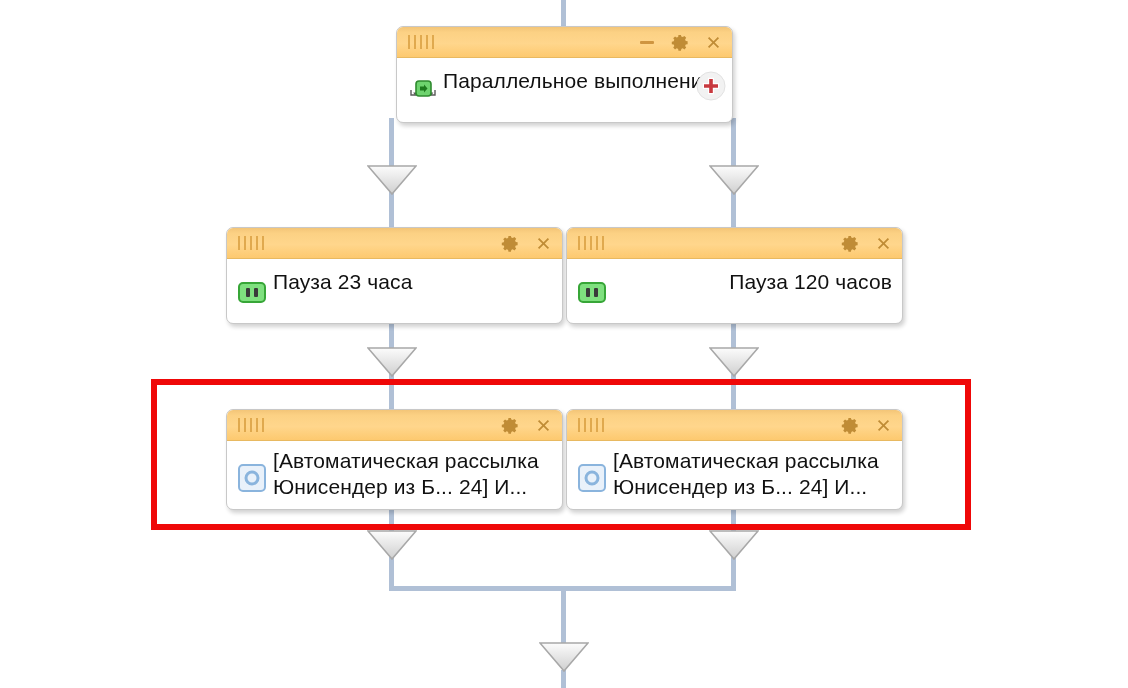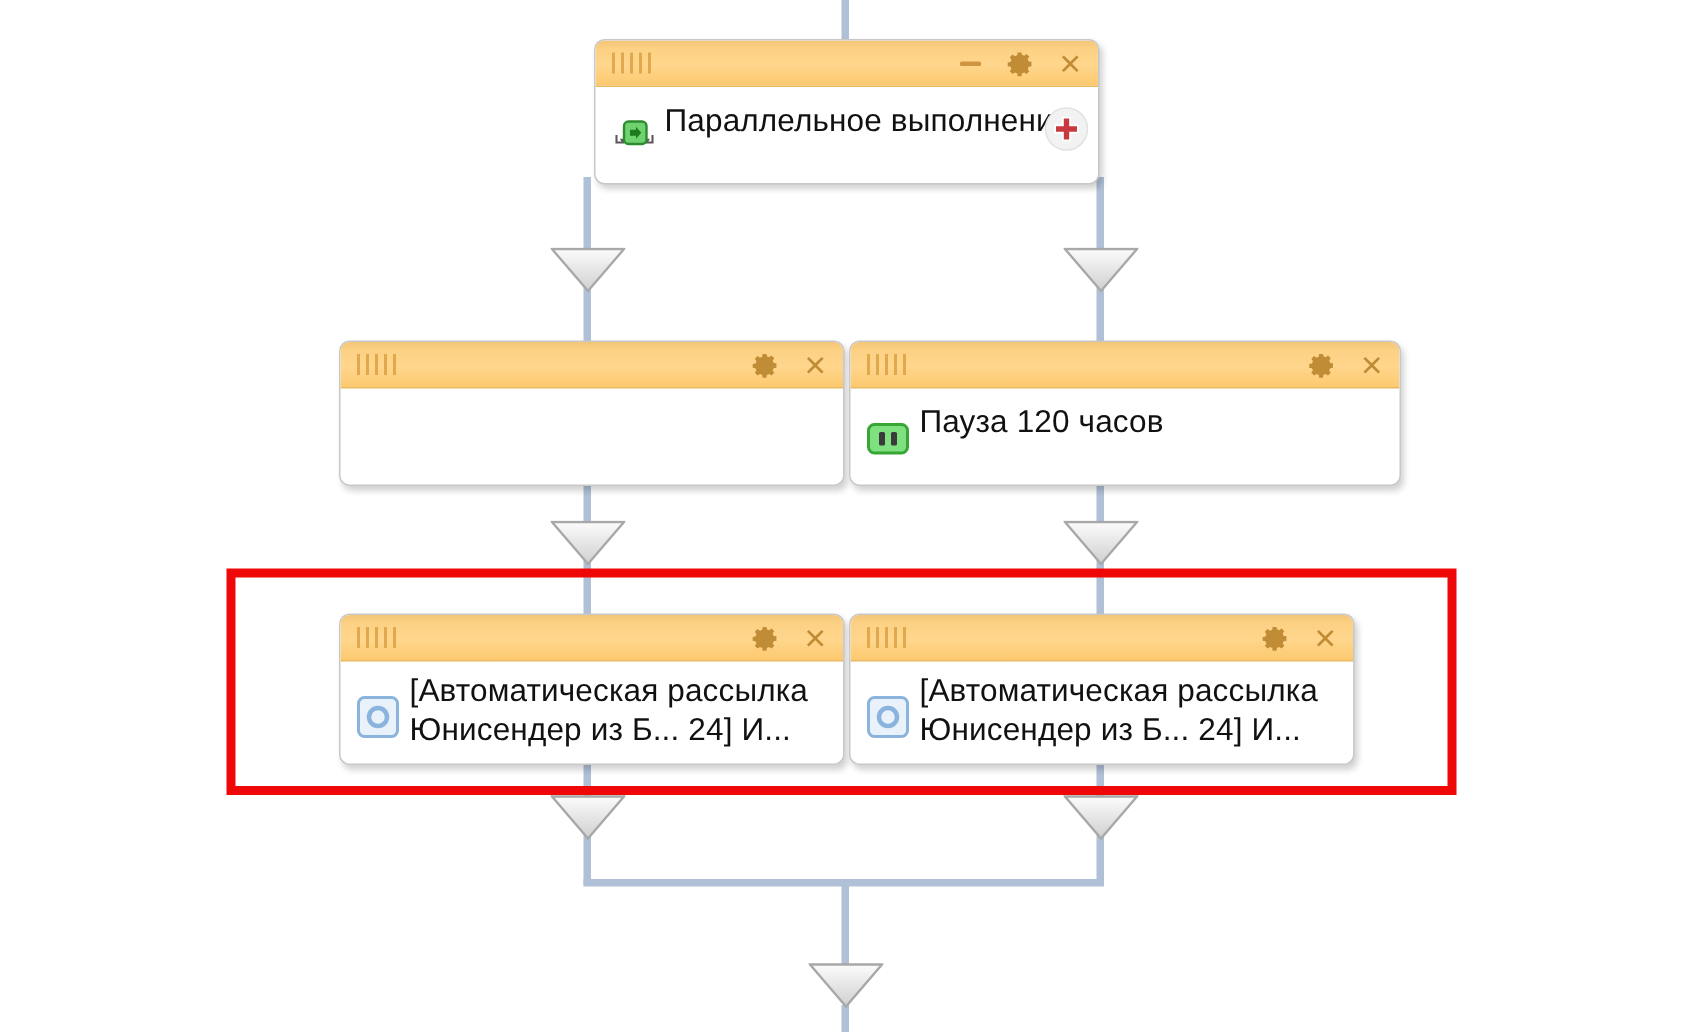--- a/index.html
+++ b/index.html
@@ -223,53 +223,63 @@
             <path d="M21 13.6v-3.2l-2.4-.4a6.9 6.9 0 0 0-.8-1.9l1.4-2-2.3-2.3-2 1.4a6.9 6.9 0 0 0-1.9-.8L12.6 2.5h-3.2L9 4.9a6.9 6.9 0 0 0-1.9.8l-2-1.4-2.3 2.3 1.4 2a6.9 6.9 0 0 0-.8 1.9l-2.4.4v3.2l2.4.4c.18.67.45 1.3.8 1.9l-1.4 2 2.3 2.3 2-1.4c.6.35 1.23.62 1.9.8l.4 2.4h3.2l.4-2.4c.67-.18 1.3-.45 1.9-.8l2 1.4 2.3-2.3-1.4-2c.35-.6.62-1.23.8-1.9l2.4-.4z"></path>
           </svg>
         </span>
         <span class="hbtn">
           <svg width="19" height="19" viewBox="0 0 24 24">
             <path d="M5 6.6L6.6 5 12 10.4 17.4 5 19 6.6 13.6 12 19 17.4 17.4 19 12 13.6 6.6 19 5 17.4 10.4 12z" fill="#c08c36"></path>
           </svg>
         </span>
       </div>
     </div>
-  </div>
-
-  <div class="node" style="left:566px;top:227px;width:368px;height:97px;">
-    <div class="node-head">
-      <div class="grip">
-        <i></i>
-          <i></i>
-          <i></i>
-          <i></i>
-          <i></i>
-      </div>
-      <div class="head-btns">
-        <span class="hbtn">
-          <svg width="19" height="19" viewBox="0 0 24 24" fill="#c08c36">
-            <path d="M12 8.2a3.8 3.8 0 1 0 0 7.6 3.8 3.8 0 0 0 0-7.6zm0 5.6a1.8 1.8 0 1 1 0-3.6 1.8 1.8 0 0 1 0 3.6z"></path>
-            <path d="M21 13.6v-3.2l-2.4-.4a6.9 6.9 0 0 0-.8-1.9l1.4-2-2.3-2.3-2 1.4a6.9 6.9 0 0 0-1.9-.8L12.6 2.5h-3.2L9 4.9a6.9 6.9 0 0 0-1.9.8l-2-1.4-2.3 2.3 1.4 2a6.9 6.9 0 0 0-.8 1.9l-2.4.4v3.2l2.4.4c.18.67.45 1.3.8 1.9l-1.4 2 2.3 2.3 2-1.4c.6.35 1.23.62 1.9.8l.4 2.4h3.2l.4-2.4c.67-.18 1.3-.45 1.9-.8l2 1.4 2.3-2.3-1.4-2c.35-.6.62-1.23.8-1.9l2.4-.4z"></path>
-          </svg>
-        </span>
-        <span class="hbtn">
-          <svg width="19" height="19" viewBox="0 0 24 24">
-            <path d="M5 6.6L6.6 5 12 10.4 17.4 5 19 6.6 13.6 12 19 17.4 17.4 19 12 13.6 6.6 19 5 17.4 10.4 12z" fill="#c08c36"></path>
-          </svg>
-        </span>
-      </div>
-    </div>
     <div class="node-body">
       <span class="node-icon">
         <svg width="30" height="25" viewBox="0 0 30 25">
           <rect x="2" y="3" width="26" height="19" rx="4" fill="#7fe07f" stroke="#37a637" stroke-width="2"></rect>
           <rect x="9" y="8" width="4" height="9" rx="1" fill="#3a3a3a"></rect>
           <rect x="17" y="8" width="4" height="9" rx="1" fill="#3a3a3a"></rect>
         </svg>
       </span>
+      <span class="node-label">Пауза 23 часа</span>
+    </div>
+  </div>
+
+  <div class="node" style="left:566px;top:227px;width:337px;height:97px;text-align:right;">
+    <div class="node-head">
+      <div class="grip">
+        <i></i>
+          <i></i>
+          <i></i>
+          <i></i>
+          <i></i>
+      </div>
+      <div class="head-btns">
+        <span class="hbtn">
+          <svg width="19" height="19" viewBox="0 0 24 24" fill="#c08c36">
+            <path d="M12 8.2a3.8 3.8 0 1 0 0 7.6 3.8 3.8 0 0 0 0-7.6zm0 5.6a1.8 1.8 0 1 1 0-3.6 1.8 1.8 0 0 1 0 3.6z"></path>
+            <path d="M21 13.6v-3.2l-2.4-.4a6.9 6.9 0 0 0-.8-1.9l1.4-2-2.3-2.3-2 1.4a6.9 6.9 0 0 0-1.9-.8L12.6 2.5h-3.2L9 4.9a6.9 6.9 0 0 0-1.9.8l-2-1.4-2.3 2.3 1.4 2a6.9 6.9 0 0 0-.8 1.9l-2.4.4v3.2l2.4.4c.18.67.45 1.3.8 1.9l-1.4 2 2.3 2.3 2-1.4c.6.35 1.23.62 1.9.8l.4 2.4h3.2l.4-2.4c.67-.18 1.3-.45 1.9-.8l2 1.4 2.3-2.3-1.4-2c.35-.6.62-1.23.8-1.9l2.4-.4z"></path>
+          </svg>
+        </span>
+        <span class="hbtn">
+          <svg width="19" height="19" viewBox="0 0 24 24">
+            <path d="M5 6.6L6.6 5 12 10.4 17.4 5 19 6.6 13.6 12 19 17.4 17.4 19 12 13.6 6.6 19 5 17.4 10.4 12z" fill="#c08c36"></path>
+          </svg>
+        </span>
+      </div>
+    </div>
+    <div class="node-body">
+      <span class="node-icon">
+        <svg width="30" height="25" viewBox="0 0 30 25">
+          <rect x="2" y="3" width="26" height="19" rx="4" fill="#7fe07f" stroke="#37a637" stroke-width="2"></rect>
+          <rect x="9" y="8" width="4" height="9" rx="1" fill="#3a3a3a"></rect>
+          <rect x="17" y="8" width="4" height="9" rx="1" fill="#3a3a3a"></rect>
+        </svg>
+      </span>
       <span class="node-label">Пауза 120 часов</span>
     </div>
   </div>
 
   <div class="node" style="left:226px;top:409px;width:337px;height:101px;">
     <div class="node-head">
       <div class="grip">
         <i></i>
           <i></i>
           <i></i>

